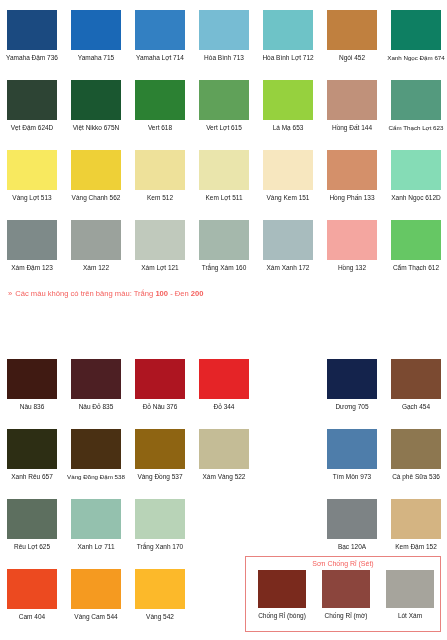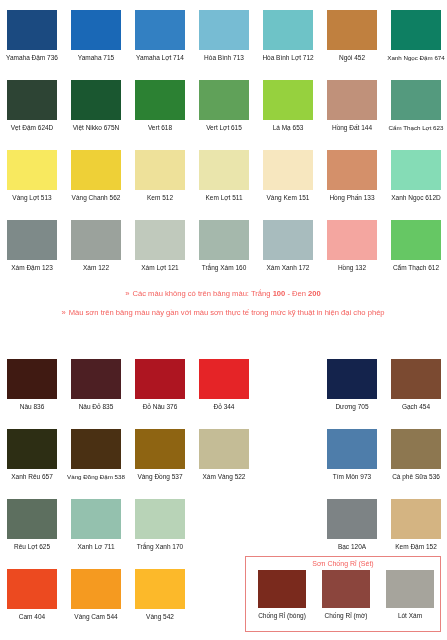--- a/index.html
+++ b/index.html
@@ -37,21 +37,20 @@
     letter-spacing:0px;
   }
   .cell.wide .cap{font-size:6.2px;}
 
   
   .notes{
     position:absolute;
     left:8px;
     top:288px;
     width:430px;
-    text-align:center;
   }
   .note{
     color:#f4605d;
     font-size:7.6px;
     line-height:11px;
     margin-bottom:8px;
     white-space:nowrap;
   }
   .note .gu{margin-right:3px;}
   .note b{font-weight:bold;color:#f4605d;}
@@ -211,21 +210,20 @@
         </div>
         <div class="cell" style="left: 384px;">
           <div class="chip" style="background: rgb(102, 199, 100);"></div>
           <span class="cap">Cẩm Thạch 612</span>
         </div>
       </div>
     </div>
 
   <div class="notes" id="notes">
       <div class="note"><span class="gu">»</span><span>Các màu không có trên bảng màu: Trắng </span><b>100</b><span> - Đen </span><b>200</b></div>
-      <div class="note"><span class="gu">»</span><span>Màu sơn trên bảng màu này gần với màu sơn thực tế trong mức kỹ thuật in hiện đại cho phép</span></div>
     </div>
 
   <div class="grid" id="grid-bottom" style="top:359px;">
       <div class="row">
         <div class="cell" style="left: 0px;">
           <div class="chip" style="background: rgb(64, 26, 18);"></div>
           <span class="cap">Nâu 836</span>
         </div>
         <div class="cell" style="left: 64px;">
           <div class="chip" style="background: rgb(77, 31, 35);"></div>

